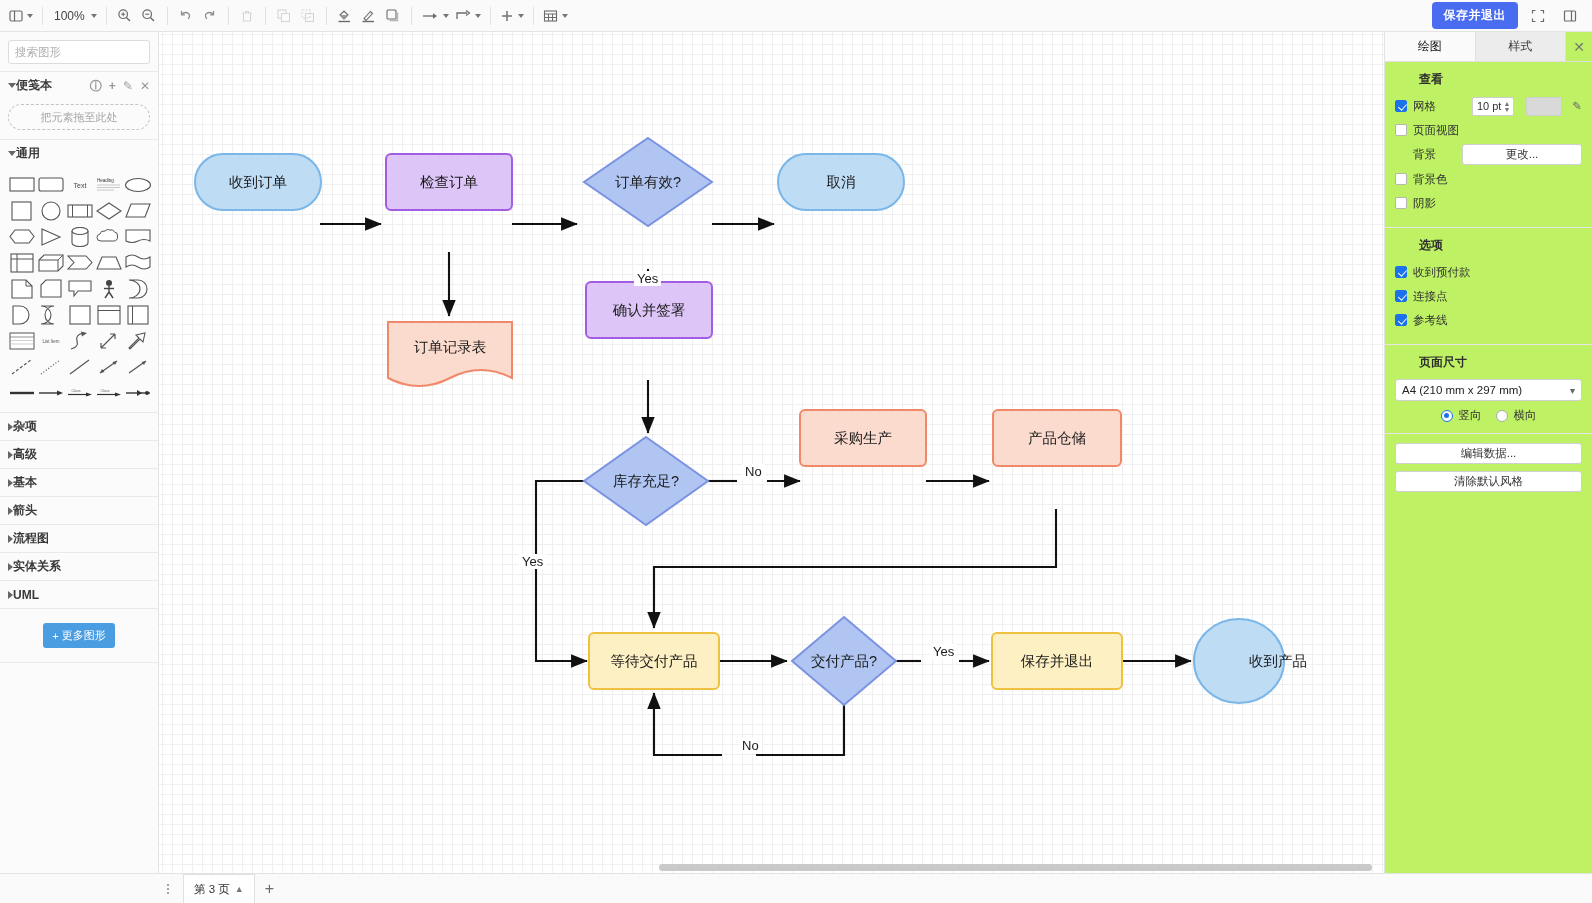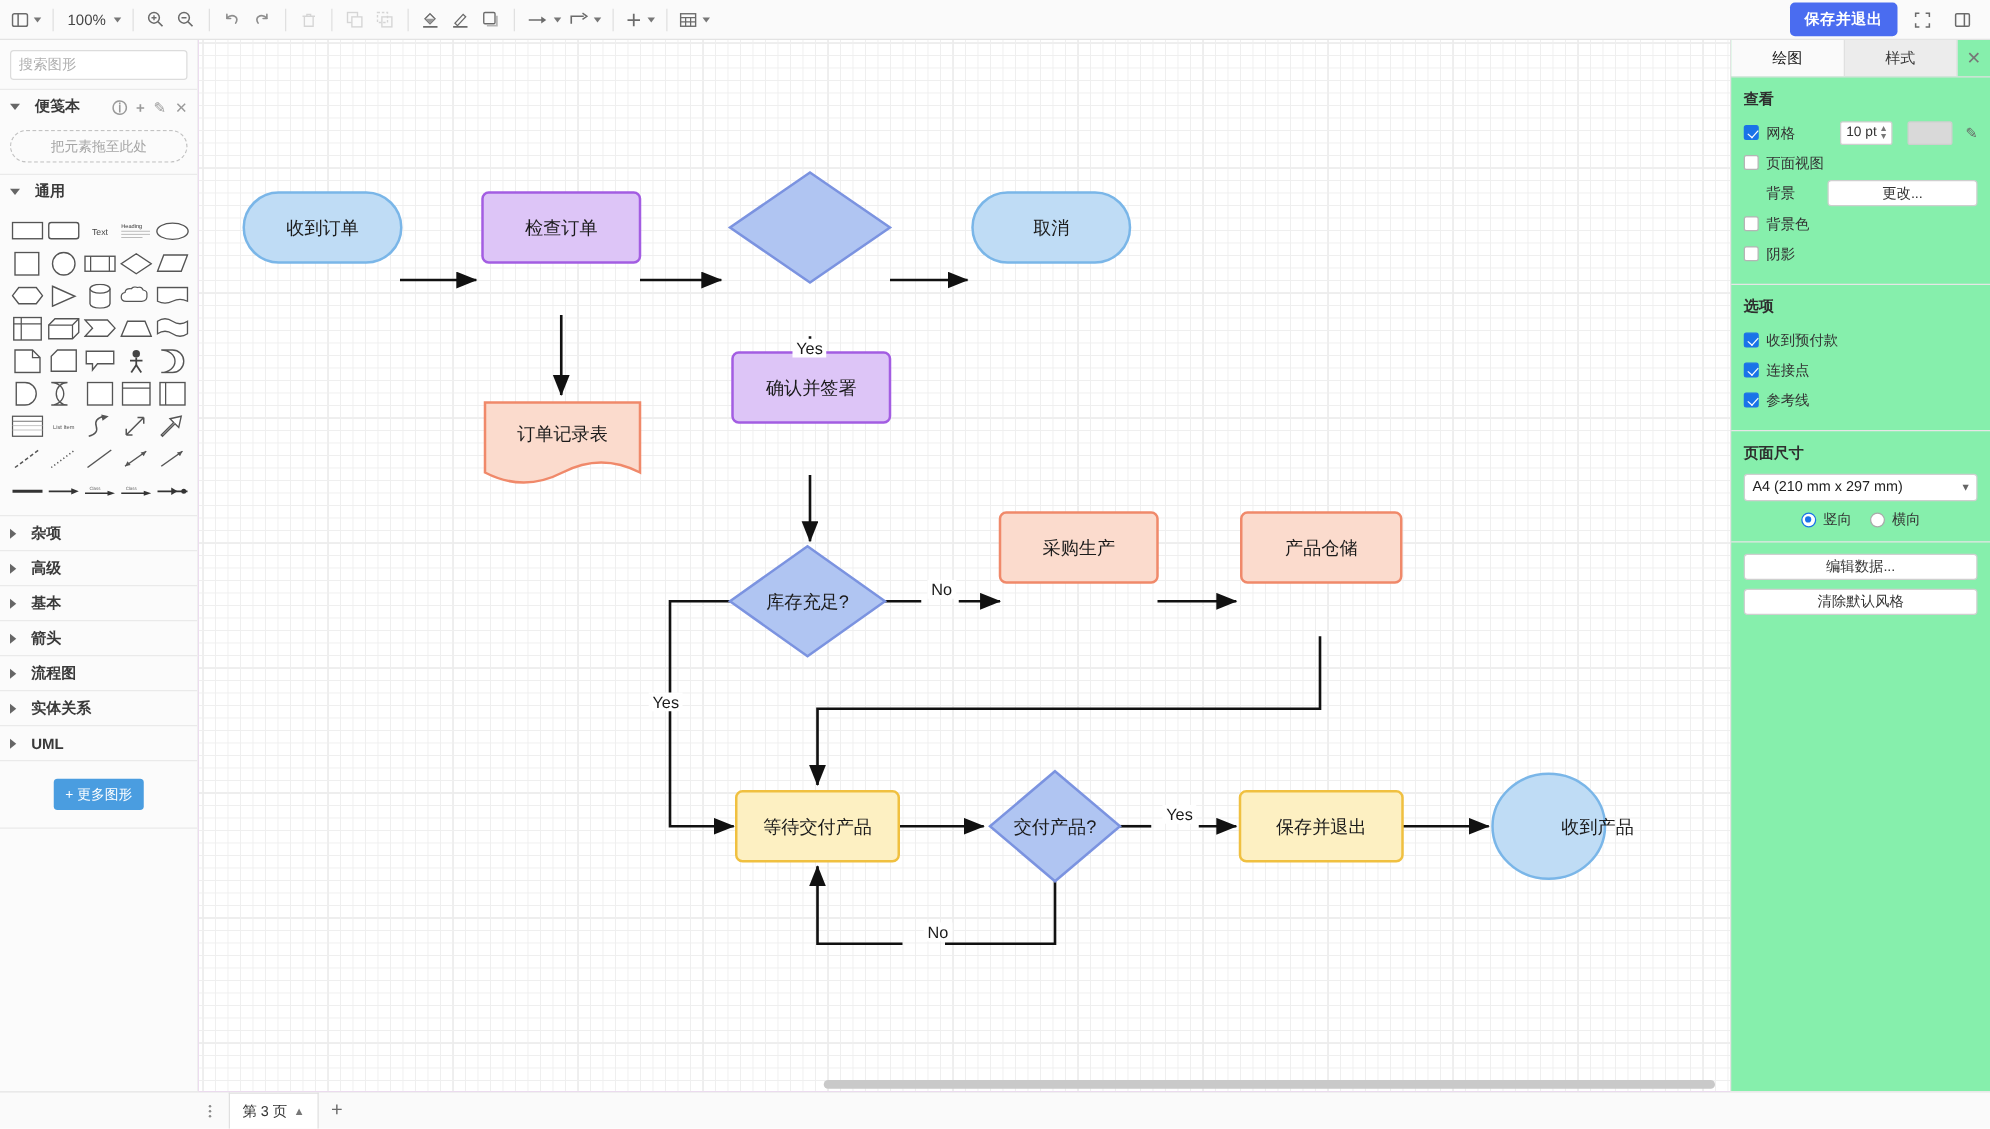--- a/index.html
+++ b/index.html
@@ -50,21 +50,21 @@
   }
   .search-box input {
     flex: 1; border: none; outline: none; font-size: 11.5px; color: #333;
     font-family: "Liberation Sans", sans-serif; background: transparent;
   }
   .search-box input::placeholder { color: #b0b0b0; }
 
   .sec-head {
     height: 28px; display: flex; align-items: center; padding: 0 8px;
     border-top: 1px solid #eaeaea; font-size: 12px; font-weight: bold; color: #3a3a3a;
-    cursor: pointer; gap: 12px;
+    cursor: pointer; gap: 0;
   }
   .tri { width: 0; height: 0; border-top: 4px solid transparent; border-bottom: 4px solid transparent;
          border-left: 5px solid #666; }
   .tri.open { border-left: 4px solid transparent; border-right: 4px solid transparent;
               border-top: 5px solid #666; border-bottom: none; }
   .sec-head .acts { margin-left: auto; display: flex; align-items: center; gap: 7px; color: #9a9a9a; }
   .sec-head .acts span { cursor: pointer; font-size: 12px; line-height: 1; }
 
   .scratch {
     margin: 5px 8px 9px 8px; height: 26px; border: 1px dashed #c3c3c3; border-radius: 13px;
@@ -116,34 +116,34 @@
     position: absolute; left: 500px; right: 12px; bottom: 2px; height: 7px;
     background: #c9c9c9; border-radius: 4px;
   }
   .vscroll {
     position: absolute; right: 2px; top: 8px; height: 120px; width: 7px;
     background: transparent; border-radius: 4px;
   }
 
   
   .rpanel {
-    width: 208px; flex: 0 0 208px; background: #86efac; border-left: 1px solid #e3e3e3;
+    width: 208px; flex: 0 0 208px; background: #bef264; border-left: 1px solid #e3e3e3;
     display: flex; flex-direction: column; font-size: 11.5px;
   }
   .rp-tabs { height: 30px; display: flex; align-items: stretch; border-bottom: 1px solid #e0e0e0; }
   .rp-tab {
     flex: 1; display: flex; align-items: center; justify-content: center;
     font-size: 12px; color: #3a3a3a; cursor: pointer; background: #ececec;
     border-right: 1px solid #e0e0e0;
   }
   .rp-tab.active { background: #fafafa; color: #111; }
   .rp-close { width: 26px; display: flex; align-items: center; justify-content: center;
               color: #777; cursor: pointer; font-size: 14px; }
   .rp-sec { padding: 9px 10px 10px 10px; border-bottom: 1px solid #e6e6e6; }
-  .rp-title { font-size: 12px; font-weight: bold; color: #2e2e2e; margin-bottom: 8px; }
+  .rp-title { font-size: 12px; font-weight: bold; color: #2e2e2e; margin-bottom: 8px; margin-left: 24px; }
   .rp-row { display: flex; align-items: center; min-height: 20px; margin-bottom: 4px; gap: 6px; }
   .cb {
     width: 12px; height: 12px; border: 1px solid #b5b5b5; border-radius: 2px;
     background: #fff; flex: 0 0 12px; cursor: pointer; position: relative;
   }
   .cb.checked { background: #1a73e8; border-color: #1a73e8; }
   .cb.checked::after {
     content: ""; position: absolute; left: 3.5px; top: 0.5px; width: 3.5px; height: 7px;
     border: solid #fff; border-width: 0 1.8px 1.8px 0; transform: rotate(42deg);
   }
@@ -738,20 +738,21 @@
 
         <path d="M685 585 L737 629 L685 673 L633 629 Z" fill="#b0c5f2" stroke="#7b93e0" stroke-width="2"></path>
 
         <rect x="833" y="601" width="130" height="56" rx="5" ry="5" fill="#fdf0c2" stroke="#f0c040" stroke-width="2"></rect>
 
         <ellipse cx="1080" cy="629" rx="45" ry="42" fill="#bfdcf5" stroke="#7ab6e8" stroke-width="2"></ellipse>
       </svg>
 
       <div class="node-label" style="left:36px;  top:122px; width:126px; height:56px;">收到订单</div>
       <div class="node-label" style="left:227px; top:122px; width:126px; height:56px;">检查订单</div>
+      <div class="node-label" style="left:425px; top:122px; width:128px; height:56px;">订单有效?</div>
       <div class="node-label" style="left:619px; top:122px; width:126px; height:56px;">取消</div>
       <div class="node-label" style="left:229px; top:295px; width:124px; height:40px;">订单记录表</div>
       <div class="node-label" style="left:427px; top:250px; width:126px; height:56px;">确认并签署</div>
       <div class="node-label" style="left:425px; top:421px; width:124px; height:56px;">库存充足?</div>
       <div class="node-label" style="left:641px; top:378px; width:126px; height:56px;">采购生产</div>
       <div class="node-label" style="left:834px; top:378px; width:128px; height:56px;">产品仓储</div>
       <div class="node-label" style="left:430px; top:601px; width:130px; height:56px;">等待交付产品</div>
       <div class="node-label" style="left:623px; top:601px; width:124px; height:56px;">交付产品?</div>
       <div class="node-label" style="left:833px; top:601px; width:130px; height:56px;">保存并退出</div>
       <div class="node-label" style="left:1035px;top:601px; width:90px;  height:56px;margin-left:39px;">收到产品</div>

